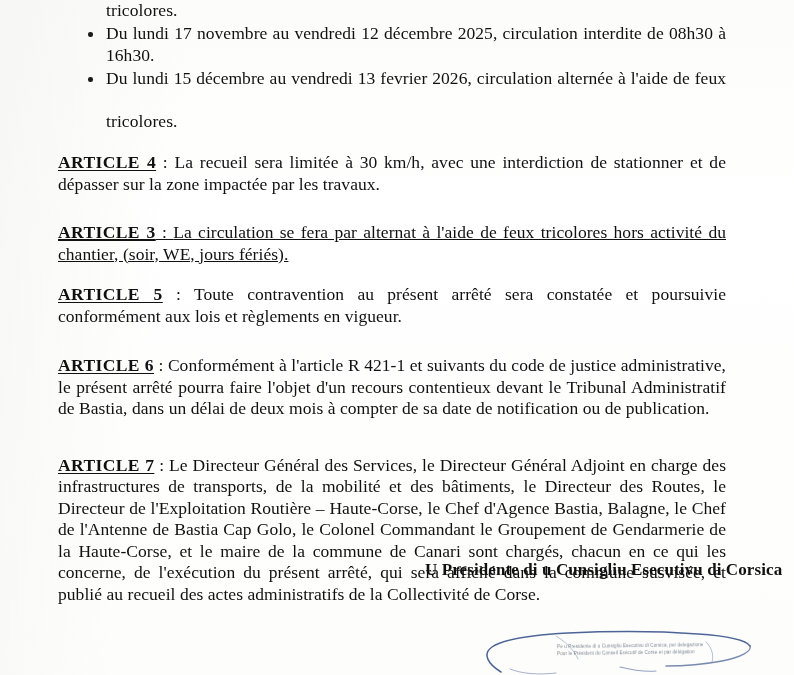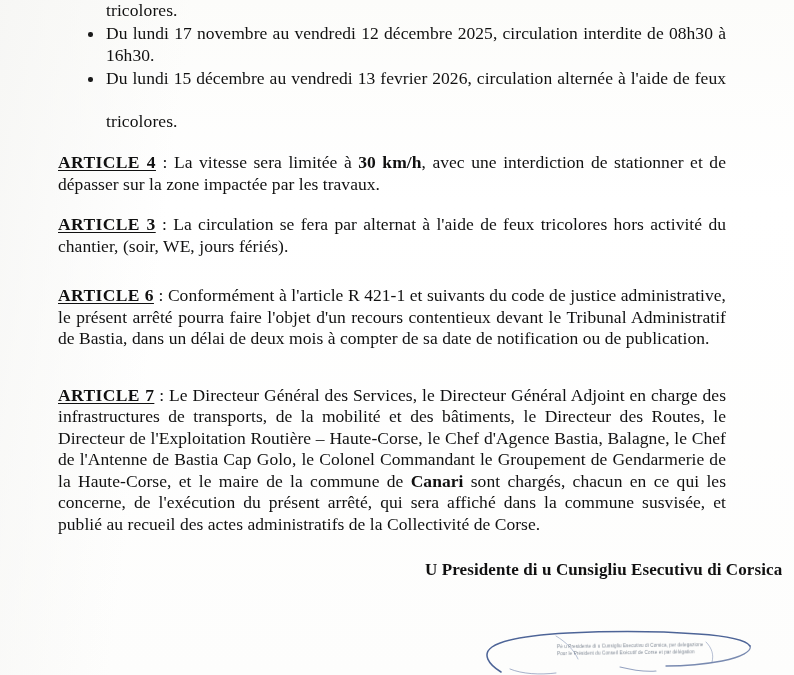--- a/index.html
+++ b/index.html
@@ -83,27 +83,27 @@
     text-align: justify;
     letter-spacing: 0.05px;
   }
   .article-head {
     font-weight: bold;
     text-decoration: underline;
     text-underline-offset: 2px;
     letter-spacing: 0.4px;
   }
   .b {
-    font-weight: bold;
+    font-weight: normal;
   }
   .nowrap { white-space: nowrap; }
 
   
   .art2 { margin-top: 20px; }
-  .art3 { margin-top: 19px; }
+  .art3 { margin-top: 27px; text-decoration: underline; }
   .art4 { margin-top: 19px; }
   .art5 { margin-top: 19px; }
   .art6 { margin-top: 28px; }
   .art7 { margin-top: 35px; }
 
   
   #signature-block {
     position: absolute;
     left: 425px;
     top: 560px;
@@ -171,28 +171,31 @@
       </li>
       <li class="bullet-item justified" style="margin-top:2px;">
         <span class="dot"></span>
         <span class="txt">Du lundi 15 décembre au vendredi 13 fevrier 2026, circulation alternée à l'aide de feux</span>
       </li>
     </ul>
 
     <div class="orphan-line">tricolores.</div>
 
     <p class="article art2">
-      <span class="article-head">ARTICLE 4</span><span> : </span><span>La vitesse sera limitée à </span><span class="b nowrap">30 km/h</span><span>, avec une interdiction de stationner et de dépasser sur la zone impactée par les travaux.</span>
+      <span class="article-head">ARTICLE 4</span><span> : </span><span>La recueil sera limitée à </span><span class="b nowrap">30 km/h</span><span>, avec une interdiction de stationner et de dépasser sur la zone impactée par les travaux.</span>
     </p>
 
     <p class="article art3">
       <span class="article-head">ARTICLE 3</span><span> : </span><span>La circulation se fera par alternat à l'aide de feux tricolores hors activité du chantier, (soir, WE, jours fériés).</span>
     </p>
 
 
+    <p class="article art5">
+      <span class="article-head">ARTICLE 5</span><span> : </span><span>Toute contravention au présent arrêté sera constatée et poursuivie conformément aux lois et règlements en vigueur.</span>
+    </p>
 
     <p class="article art6">
       <span class="article-head">ARTICLE 6</span><span> : </span><span>Conformément à l'article R 421-1 et suivants du code de justice administrative, le présent arrêté pourra faire l'objet d'un recours contentieux devant le Tribunal Administratif de Bastia, dans un délai de deux mois à compter de sa date de notification ou de publication.</span>
     </p>
 
     <p class="article art7">
       <span class="article-head">ARTICLE 7</span><span> : </span><span>Le Directeur Général des Services, le Directeur Général Adjoint en charge des infrastructures de transports, de la mobilité et des bâtiments, le Directeur des Routes, le Directeur de l'Exploitation Routière – Haute-Corse, le Chef d'Agence Bastia, Balagne, le Chef de l'Antenne de Bastia Cap Golo, le Colonel Commandant le Groupement de Gendarmerie de la Haute-Corse, et le maire de la commune de </span><span class="b">Canari</span><span> sont chargés, chacun en ce qui les concerne, de l'exécution du présent arrêté, qui sera affiché dans la commune susvisée, et publié au recueil des actes administratifs de la Collectivité de Corse.</span>
     </p>
 
   </div>

